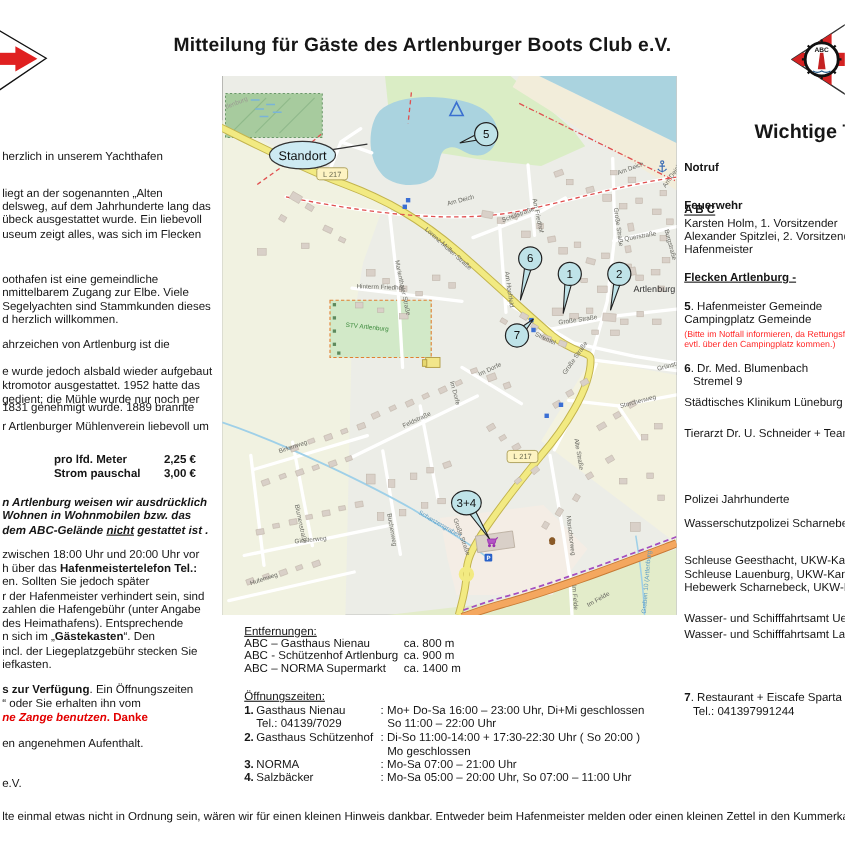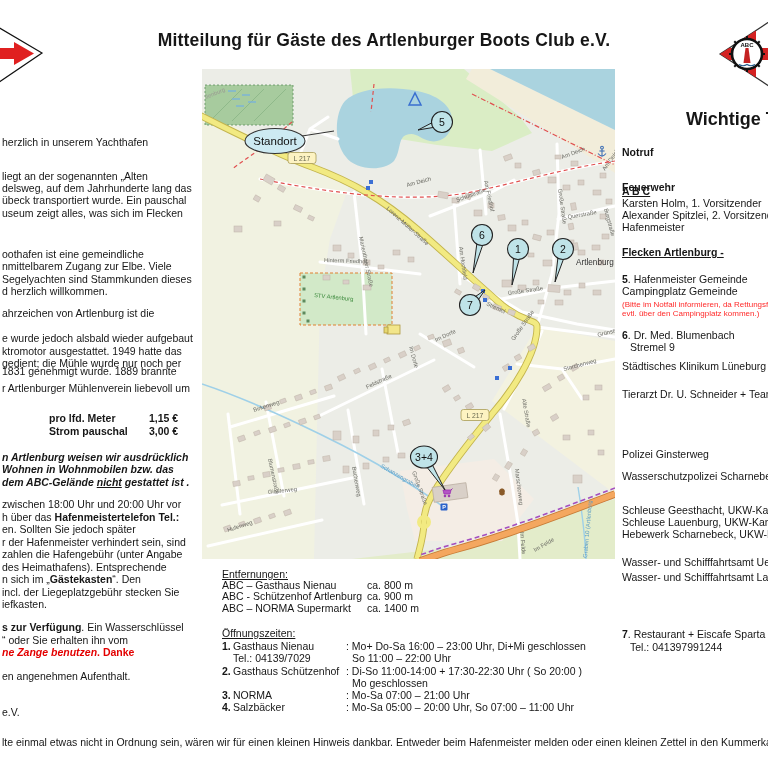--- a/index.html
+++ b/index.html
@@ -57,47 +57,47 @@
   </g>
   <text x="49" y="39" font-size="6" font-weight="bold" fill="#111" text-anchor="middle">ABC</text>
   <polygon points="45.5,55 52.5,55 50.5,40 47.5,40" fill="#c42222"></polygon>
   <path d="M41,56.5 q4,2.5 8,0 q4,2.5 8,0" fill="none" stroke="#245a8a" stroke-width="1.2"></path>
 </svg>
 
 <div id="leftcol">
     <div class="aln" style="top: 136px; left: 2px;"><span>herzlich in unserem Yachthafen</span></div>
     <div class="aln" style="top: 170px; left: 2px;"><span> liegt an der sogenannten „Alten</span></div>
     <div class="aln" style="top: 182px; left: 2px;"><span>delsweg, auf dem Jahrhunderte lang das</span></div>
-    <div class="aln" style="top: 194px; left: 2px;"><span>übeck transportiert wurde. Ein pauschal</span></div>
+    <div class="aln" style="top: 194px; left: 2px;"><span>übeck ausgestattet wurde. Ein liebevoll</span></div>
     <div class="aln" style="top: 207px; left: 2px;"><span>useum zeigt alles, was sich im Flecken</span></div>
     <div class="aln" style="top: 248px; left: 2px;"><span>oothafen ist eine gemeindliche</span></div>
     <div class="aln" style="top: 260px; left: 2px;"><span>nmittelbarem Zugang zur Elbe. Viele</span></div>
     <div class="aln" style="top: 273px; left: 2px;"><span> Segelyachten sind Stammkunden dieses</span></div>
     <div class="aln" style="top: 285px; left: 2px;"><span>d herzlich willkommen.</span></div>
     <div class="aln" style="top: 307px; left: 2px;"><span>ahrzeichen von Artlenburg ist die</span></div>
     <div class="aln" style="top: 320px; left: 2px; margin-top: 45px;"><span>1831 genehmigt wurde. 1889 brannte</span></div>
     <div class="aln" style="top: 332px; left: 2px;"><span>e wurde jedoch alsbald wieder aufgebaut</span></div>
-    <div class="aln" style="top: 345px; left: 2px;"><span>ktromotor ausgestattet. 1949 hatte das</span></div>
+    <div class="aln" style="top: 345px; left: 2px;"><span>ktromotor ausgestattet. 1952 hatte das</span></div>
     <div class="aln" style="top: 357px; left: 2px;"><span>gedient; die Mühle wurde nur noch per</span></div>
     <div class="aln" style="top: 382px; left: 2px;"><span>r Artlenburger Mühlenverein liebevoll um</span></div>
-    <div class="aln" style="top: 412px; left: 49px;"><span class="b w">pro lfd. Meter</span><span class="b">1,15 €</span></div>
+    <div class="aln" style="top: 412px; left: 49px;"><span class="b w">pro lfd. Meter</span><span class="b">2,25 €</span></div>
     <div class="aln" style="top: 425px; left: 49px;"><span class="b w">Strom pauschal</span><span class="b">3,00 €</span></div>
     <div class="aln" style="top: 451px; left: 2px;"><span class="b i">n Artlenburg weisen wir ausdrücklich</span></div>
     <div class="aln" style="top: 463px; left: 2px;"><span class="b i">Wohnen in Wohnmobilen bzw. das</span></div>
     <div class="aln" style="top: 476px; left: 2px;"><span class="b i">dem ABC-Gelände </span><span class="b i u">nicht</span><span class="b i"> gestattet ist .</span></div>
     <div class="aln" style="top: 498px; left: 2px;"><span>zwischen 18:00 Uhr und 20:00 Uhr vor</span></div>
     <div class="aln" style="top: 511px; left: 2px;"><span>h über das </span><span class="b">Hafenmeistertelefon Tel.:</span></div>
     <div class="aln" style="top: 523px; left: 2px;"><span>en. Sollten Sie jedoch später</span></div>
     <div class="aln" style="top: 536px; left: 2px;"><span>r der Hafenmeister verhindert sein, sind</span></div>
     <div class="aln" style="top: 548px; left: 2px;"><span>zahlen die Hafengebühr (unter Angabe</span></div>
     <div class="aln" style="top: 561px; left: 2px;"><span>des Heimathafens). Entsprechende</span></div>
     <div class="aln" style="top: 573px; left: 2px;"><span>n sich im „</span><span class="b">Gästekasten</span><span>“. Den</span></div>
     <div class="aln" style="top: 586px; left: 2px;"><span>incl. der Liegeplatzgebühr stecken Sie</span></div>
     <div class="aln" style="top: 598px; left: 2px;"><span>iefkasten.</span></div>
-    <div class="aln" style="top: 621px; left: 2px;"><span class="b">s zur Verfügung</span><span>. Ein Wasserschlüssel</span></div>
+    <div class="aln" style="top: 621px; left: 2px;"><span class="b">s zur Verfügung</span><span>. Ein Öffnungszeiten</span></div>
     <div class="aln" style="top: 634px; left: 2px;"><span>“ oder Sie erhalten ihn vom</span></div>
     <div class="aln" style="top: 646px; left: 2px;"><span class="b i r">ne Zange benutzen</span><span class="b r">.  </span><span class="b r">  Danke</span></div>
     <div class="aln" style="top: 670px; left: 2px;"><span>en angenehmen Aufenthalt.</span></div>
     <div class="aln" style="top: 706px; left: 2px;"><span>e.V.</span></div>
   </div>
 
 <svg id="map" viewBox="0 0 413 490">
   <rect x="0" y="0" width="413" height="490" fill="#ecedе7"></rect>
   <rect x="0" y="0" width="413" height="490" fill="#ecede7"></rect>
   <polygon points="0,40 55,68 100,90 148,114 128,170 118,230 112,490 0,490" fill="#f1f2e1"></polygon>
@@ -408,21 +408,21 @@
     <div class="aln" style="top: 221px; left: 622px;"><span>Hafenmeister</span></div>
     <div class="aln" style="top: 246px; left: 622px;"><span class="b u">Flecken Artlenburg -</span></div>
     <div class="aln" style="top: 273px; left: 622px;"><span class="b">5</span><span>. Hafenmeister Gemeinde</span></div>
     <div class="aln" style="top: 285px; left: 622px;"><span>Campingplatz Gemeinde</span></div>
     <div class="aln" style="top: 297px; left: 622px;"><span class="s">(Bitte im Notfall informieren, da Rettungsfahrze</span></div>
     <div class="aln" style="top: 306px; left: 622px;"><span class="s">evtl. über den Campingplatz kommen.)</span></div>
     <div class="aln" style="top: 329px; left: 622px;"><span class="b">6</span><span>. Dr. Med. Blumenbach</span></div>
     <div class="aln" style="top: 341px; left: 630px;"><span>Stremel 9</span></div>
     <div class="aln" style="top: 360px; left: 622px;"><span>Städtisches Klinikum Lüneburg</span></div>
     <div class="aln" style="top: 388px; left: 622px;"><span>Tierarzt Dr. U. Schneider + Team</span></div>
-    <div class="aln" style="top: 448px; left: 622px;"><span>Polizei Ginsterweg</span></div>
+    <div class="aln" style="top: 448px; left: 622px;"><span>Polizei Jahrhunderte</span></div>
     <div class="aln" style="top: 470px; left: 622px;"><span>Wasserschutzpolizei Scharnebeck</span></div>
     <div class="aln" style="top: 504px; left: 622px;"><span>Schleuse Geesthacht, UKW-Kan</span></div>
     <div class="aln" style="top: 516px; left: 622px;"><span>Schleuse Lauenburg, UKW-Kana</span></div>
     <div class="aln" style="top: 528px; left: 622px;"><span>Hebewerk Scharnebeck, UKW-K</span></div>
     <div class="aln" style="top: 556px; left: 622px;"><span>Wasser- und Schifffahrtsamt Uel</span></div>
     <div class="aln" style="top: 571px; left: 622px;"><span>Wasser- und Schifffahrtsamt Lau</span></div>
     <div class="aln" style="top: 628px; left: 622px;"><span class="b">7</span><span>. Restaurant + Eiscafe Sparta :</span></div>
     <div class="aln" style="top: 641px; left: 630px;"><span>Tel.: 041397991244</span></div>
   </div>
 

